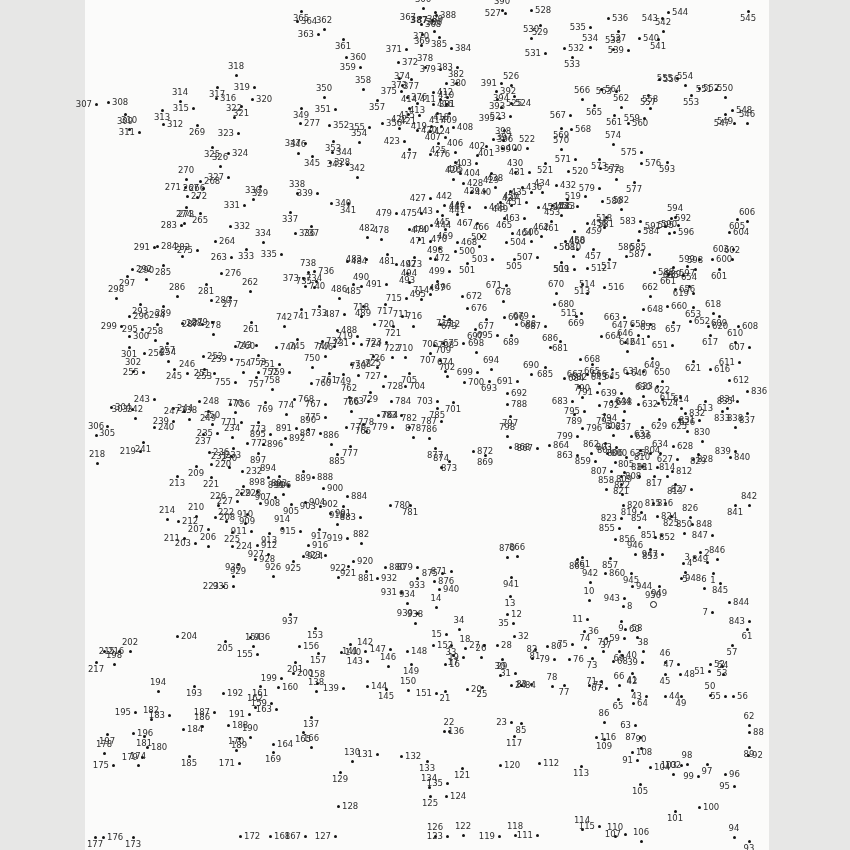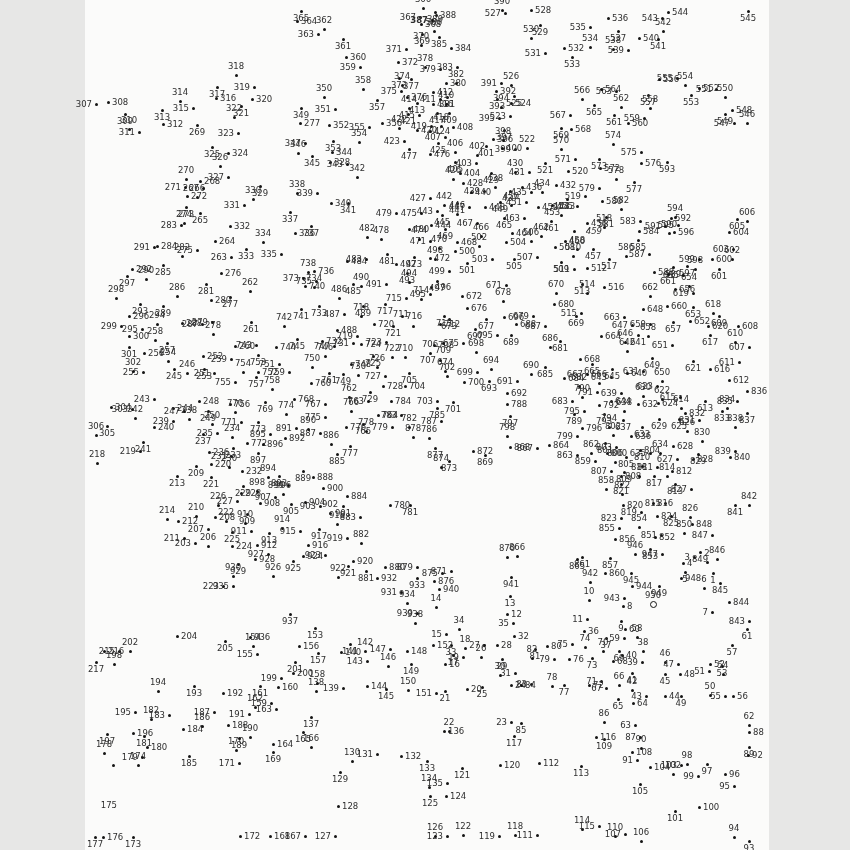--- a/index.html
+++ b/index.html
@@ -372,21 +372,21 @@
       <span class="lbl" style="left: 236px; top: 746px; transform: translate(-50%, -100%);">170</span>
       <div class="dot" style="left: 237.5px; top: 761.5px;"></div>
       <span class="lbl" style="left: 239px; top: 763px; transform: translate(calc(-100% - 4px), -50%);">171</span>
       <div class="dot" style="left: 238.5px; top: 834.5px;"></div>
       <span class="lbl" style="left: 244px; top: 832px;">172</span>
       <div class="dot" style="left: 131.5px; top: 835.5px;"></div>
       <span class="lbl" style="left: 133px; top: 840px; transform: translate(-50%, 0px);">173</span>
       <div class="dot" style="left: 136.5px; top: 763.5px;"></div>
       <span class="lbl" style="left: 138px; top: 761px; transform: translate(-50%, -100%);">174</span>
       <div class="dot" style="left: 111.5px; top: 763.5px;"></div>
-      <span class="lbl" style="left: 121px; top: 765px; transform: translate(calc(-100% - 4px), -50%); margin-top: 40px;">175</span>
+      <span class="lbl" style="left: 113px; top: 765px; transform: translate(calc(-100% - 4px), -50%);">175</span>
       <div class="dot" style="left: 101.5px; top: 835.5px;"></div>
       <span class="lbl" style="left: 107px; top: 833px;">176</span>
       <div class="dot" style="left: 93.5px; top: 835.5px;"></div>
       <span class="lbl" style="left: 95px; top: 840px; transform: translate(-50%, 0px);">177</span>
       <div class="dot" style="left: 102.5px; top: 751.5px;"></div>
       <span class="lbl" style="left: 104px; top: 749px; transform: translate(-50%, -100%);">178</span>
       <div class="dot" style="left: 140.5px; top: 755.5px;"></div>
       <span class="lbl" style="left: 142px; top: 757px; transform: translate(calc(-100% - 4px), -50%);">179</span>
       <div class="dot" style="left: 145.5px; top: 745.5px;"></div>
       <span class="lbl" style="left: 151px; top: 743px;">180</span>

